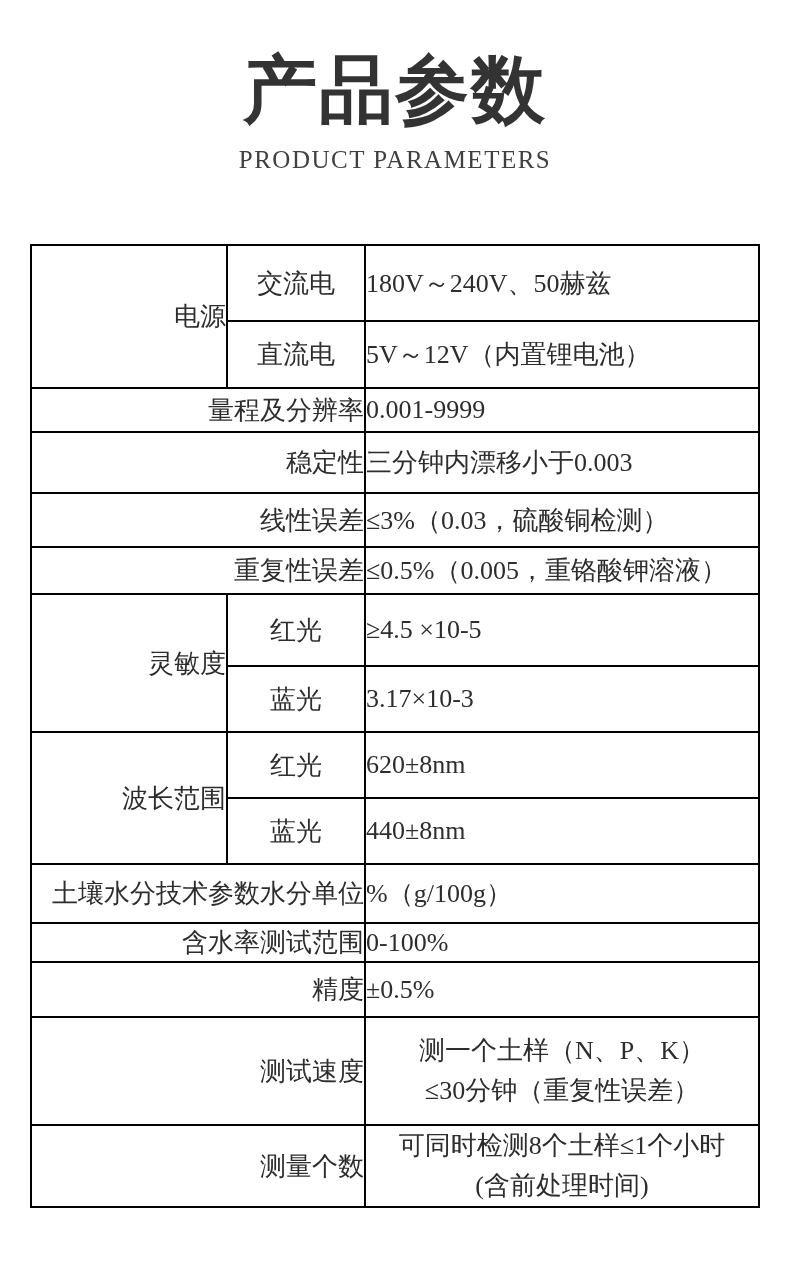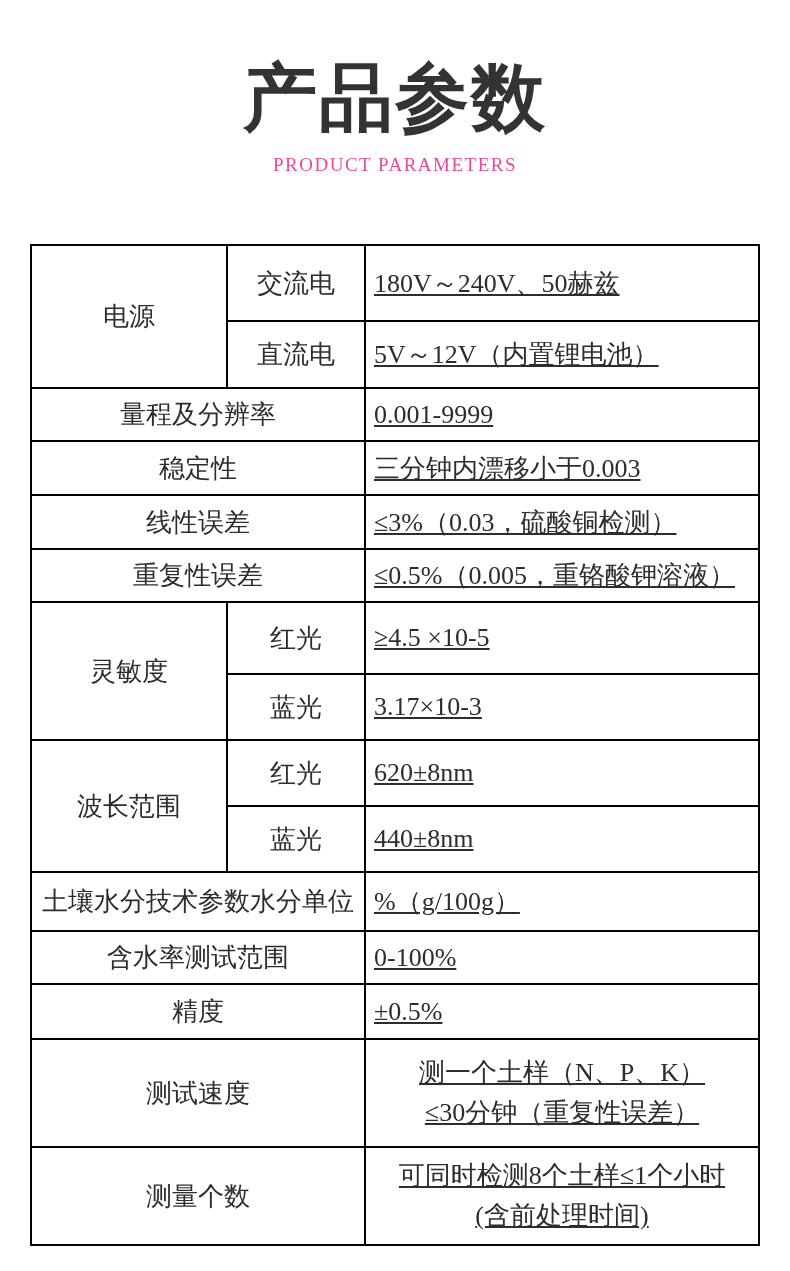--- a/index.html
+++ b/index.html
@@ -11,70 +11,69 @@
     position: relative;
     width: 790px;
     height: 1271px;
     background: #ffffff;
     overflow: hidden;
     font-family: "Liberation Serif", "DejaVu Serif", serif;
     color: #2d2d2d;
   }
   .header {
     position: absolute;
-    top: 12px;
+    top: 4px;
     left: 0;
     width: 790px;
     text-align: center;
   }
   .title {
     margin: 0;
     margin-top: 36px;
     font-size: 74px;
     line-height: 100px;
     font-weight: 700;
     letter-spacing: 2px;
     color: #333333;
     font-family: "Liberation Serif", "DejaVu Serif", serif;
   }
   .subtitle {
     margin-top: 6px;
-    font-size: 19px;
+    font-size: 25px;
     letter-spacing: 1.5px;
-    color: #ec4899;
+    color: #404040;
     font-family: "Liberation Serif", "DejaVu Serif", serif;
   }
   table.params {
     position: absolute;
     left: 30px;
     top: 244px;
     width: 728px;
     border-collapse: collapse;
     table-layout: fixed;
     font-size: 26px;
     color: #2d2d2d;
   }
   table.params td {
     border: 2px solid #000000;
     vertical-align: middle;
-    padding: 8px;
+    padding: 0;
   }
   td.lbl {
-    text-align: center;
+    text-align: right;
     padding-left: 19px;
     margin-left: 36px;
   }
   td.sub {
     text-align: center;
   }
   td.val {
     text-align: left;
     padding-left: 20px;
     padding-right: 8px;
-    text-decoration: underline;
   }
   td.val .line {
     display: block;
     line-height: 40px;
     text-align: center;
   }
 </style>
 </head>
 <body>
 
@@ -101,21 +100,21 @@
       <tr style="height:67px">
         <td class="sub">直流电</td>
         <td class="val">5V～12V（内置锂电池）</td>
       </tr>
 
       <tr style="height:44px">
         <td class="lbl" colspan="2">量程及分辨率</td>
         <td class="val">0.001-9999</td>
       </tr>
 
-      <tr style="height:54px">
+      <tr style="height:61px">
         <td class="lbl" colspan="2">稳定性</td>
         <td class="val">三分钟内漂移小于0.003</td>
       </tr>
 
       <tr style="height:54px">
         <td class="lbl" colspan="2">线性误差</td>
         <td class="val">≤3%（0.03，硫酸铜检测）</td>
       </tr>
 
       <tr style="height:47px">

